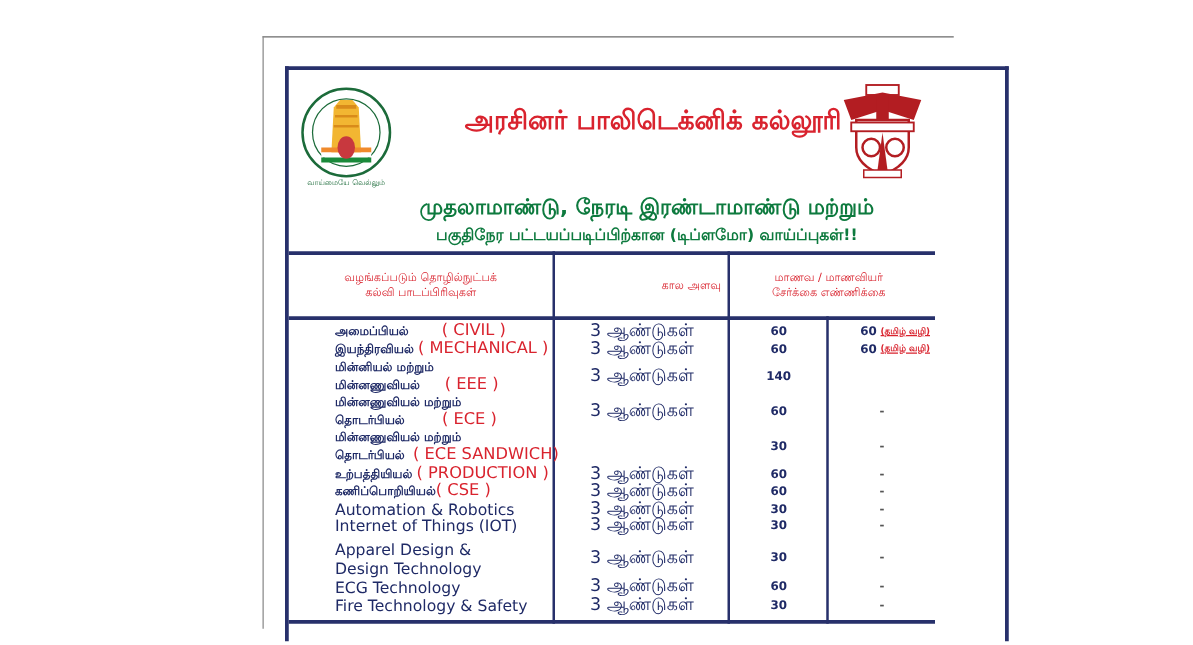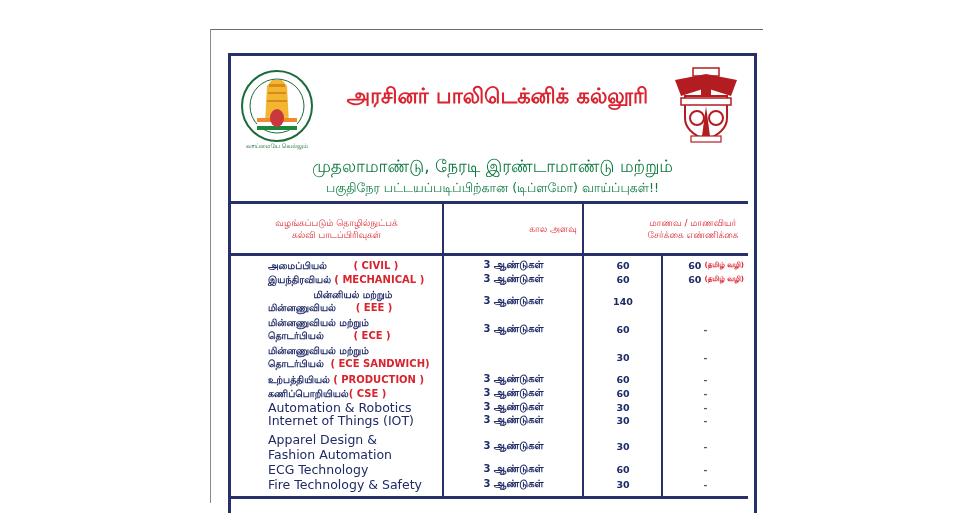--- a/index.html
+++ b/index.html
@@ -2,44 +2,44 @@
 <html><head>
 <meta charset="utf-8">
 <style>
   * { margin:0; padding:0; box-sizing:border-box; }
   html, body { width:954px; height:516px; background:#ffffff; overflow:hidden; }
   body { position:relative; font-family:"DejaVu Sans", sans-serif; }
 
   .page-edge-top { position:absolute; left:210px; top:29px; width:553px; height:1px; background:#6b6b6b; }
   .page-edge-left { position:absolute; left:210px; top:29px; width:1px; height:474px; background:#8a8a8a; }
 
-  .frame { position:absolute; left:228px; top:53px; width:529px; height:460px; border:3px solid #27306b; border-bottom:none; background:#fff; }
+  .frame { position:absolute; left:228px; top:53px; width:579px; height:460px; border:3px solid #27306b; border-bottom:none; background:#fff; }
 
   .logo-left { position:absolute; left:8px; top:10px; width:76px; height:86px; }
   .logo-right { position:absolute; left:440px; top:10px; width:70px; height:78px; }
 
   .title1 { position:absolute; left:80px; right:70px; top:28px; text-align:center; color:#d9232e; font-weight:bold; font-size:21px; line-height:24px; }
   .title2 { position:absolute; left:80px; right:70px; top:60px; text-align:center; color:#d9232e; font-weight:bold; font-size:21px; line-height:24px; }
-  .sub1 { position:absolute; left:0; right:0; top:100px; text-align:center; color:#0d7a3e; font-weight:normal; font-size:17px; line-height:20px; }
-  .sub2 { position:absolute; left:0; right:0; top:124px; text-align:center; color:#0d7a3e; font-weight:normal; font-size:12.5px; line-height:16px; }
+  .sub1 { position:absolute; left:0; right:0; top:100px; text-align:center; color:#0d7a3e; font-weight:bold; font-size:17px; line-height:20px; }
+  .sub2 { position:absolute; left:0; right:0; top:124px; text-align:center; color:#0d7a3e; font-weight:bold; font-size:12.5px; line-height:16px; }
 
   .hdr-line { position:absolute; left:0; width:517px; height:3px; background:#27306b; }
 
   .vline { position:absolute; width:2px; background:#27306b; }
 
   .hcell { position:absolute; top:148px; height:49px; display:flex; flex-direction:column; align-items:center; justify-content:center; color:#d9232e; font-size:9px; line-height:12px; text-align:center; }
 
   .row { position:absolute; left:0; width:517px; font-size:9.5px; color:#1f2a66; }
   .row .c1 { position:absolute; left:37px; top:0; bottom:0; display:flex; flex-direction:column; justify-content:center; font-weight:bold; line-height:13px; }
-  .row .c1 .en { color:#d9232e; font-weight:bold; font-size:10px; }
+  .row .c1 .en { color:#d9232e; font-weight:normal; font-size:13px; }
   .row .c1.eng { font-weight:normal; font-size:12.5px; line-height:15px; color:#1f2a66; }
-  .row .c2 { position:absolute; left:213px; width:139px; top:0; bottom:0; display:flex; align-items:center; justify-content:center; font-weight:bold; font-size:10px; }
+  .row .c2 { position:absolute; left:213px; width:139px; top:0; bottom:0; display:flex; align-items:center; justify-content:center; font-weight:normal; font-size:14px; }
   .row .c3 { position:absolute; left:353px; width:78px; top:0; bottom:0; display:flex; align-items:center; justify-content:center; font-weight:bold; font-size:9.5px; }
   .row .c4 { position:absolute; left:432px; width:85px; top:0; bottom:0; display:flex; align-items:center; justify-content:center; font-weight:bold; font-size:9.5px; color:#555; }
-  .row .c4 .tm { color:#d9232e; font-size:7px; margin-left:3px; }
+  .row .c4 .tm { color:#d9232e; font-size:7px; margin-left:3px;text-decoration:underline; }
   .row .c4.right { justify-content:flex-end; padding-right:4px; color:#1f2a66; }
 </style>
 </head>
 <body>
 
 <div class="page-edge-top"></div>
 <div class="page-edge-left"></div>
 
 <div class="frame">
 
@@ -82,21 +82,21 @@
   <div class="vline" style="left:351px; top:145px; height:298px;"></div>
   <div class="vline" style="left:430px; top:197px; height:246px;"></div>
 
   <div class="hcell" style="left:0; width:211px;align-items:center;">
     <span>வழங்கப்படும் தொழில்நுட்பக்</span>
     <span>கல்வி பாடப்பிரிவுகள்</span>
   </div>
   <div class="hcell" style="left:213px; width:138px;margin-left:40px;">
     <span>கால அளவு</span>
   </div>
-  <div class="hcell" style="left:374px; width:164px;padding-left:12px;">
+  <div class="hcell" style="left:344px; width:164px;padding-left:12px;">
     <span>மாணவ / மாணவியர்</span>
     <span>சேர்க்கை எண்ணிக்கை</span>
   </div>
 
   <div class="row" style="top:202px; height:14px;">
     <div class="c1">
         <span><span>அமைப்பியல்</span>&nbsp;&nbsp;&nbsp;&nbsp;&nbsp;&nbsp;&nbsp;&nbsp;<span class="en">( CIVIL )</span></span>
       </div>
     <div class="c2">3 ஆண்டுகள்</div>
     <div class="c3">60</div>
@@ -111,21 +111,21 @@
         <span><span>இயந்திரவியல்</span> <span class="en">( MECHANICAL )</span></span>
       </div>
     <div class="c2">3 ஆண்டுகள்</div>
     <div class="c3">60</div>
     <div class="c4 right">
         <span>60</span>
         <span class="tm">(தமிழ் வழி)</span>
       </div>
   </div>
 
-  <div class="row" style="top:231px; height:28px;text-align:right;">
+  <div class="row" style="top:231px; height:28px;">
     <div class="c1">
         <span>மின்னியல் மற்றும்</span>
         <span><span>மின்னணுவியல்</span>&nbsp;&nbsp;&nbsp;&nbsp;&nbsp;&nbsp;<span class="en">( EEE )</span></span>
       </div>
     <div class="c2">3 ஆண்டுகள்</div>
     <div class="c3">140</div>
     <div class="c4">
         <span></span>
       </div>
   </div>
@@ -189,21 +189,21 @@
     <div class="c2">3 ஆண்டுகள்</div>
     <div class="c3">30</div>
     <div class="c4">
         <span>-</span>
       </div>
   </div>
 
   <div class="row" style="top:375px; height:31px;">
     <div class="c1 eng">
         <span>Apparel Design &amp;</span>
-        <span>Fashion Automation</span>
+        <span>Design Technology</span>
       </div>
     <div class="c2">3 ஆண்டுகள்</div>
     <div class="c3">30</div>
     <div class="c4">
         <span>-</span>
       </div>
   </div>
 
   <div class="row" style="top:406px; height:15px;">
     <div class="c1 eng">ECG Technology</div>

